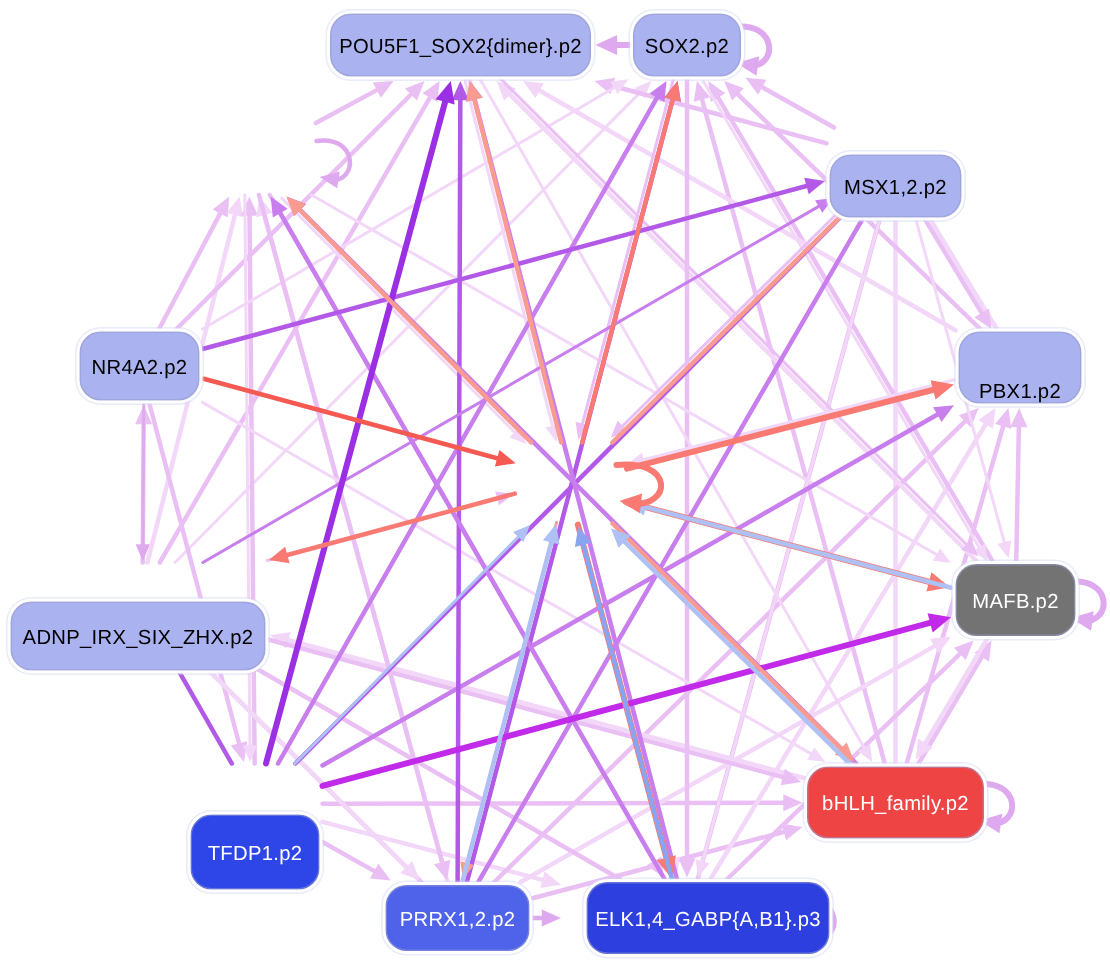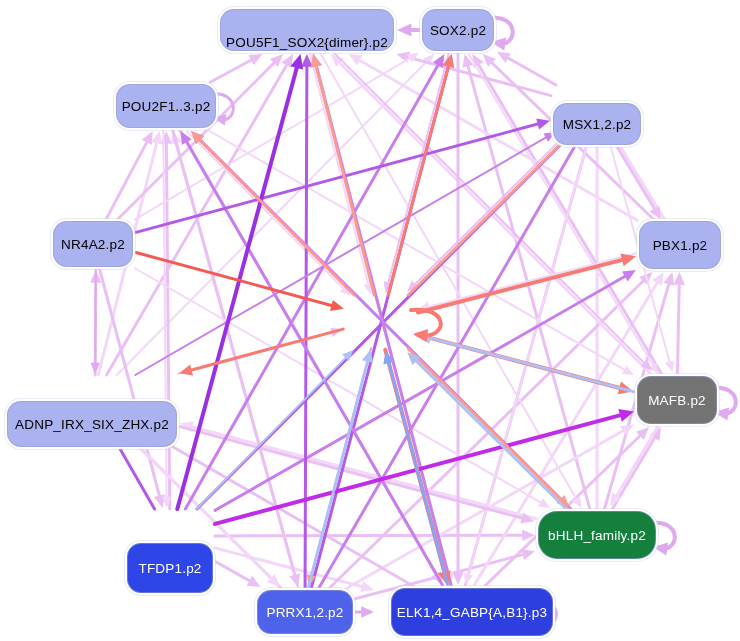--- a/index.html
+++ b/index.html
@@ -210,48 +210,45 @@
       <path d="M 411 310 C 449 306 449 338 420 336" fill="none" stroke="#f87a72" stroke-width="4" stroke-linecap="round"></path>
       <polygon points="413,334 428.0407738513941,329.03058132663193 426.58307770720614,342.1498466243237" fill="#f87a72"></polygon>
       <path d="M 712 388 C 742 384 742 416 721 414" fill="none" stroke="#dfa9ef" stroke-width="4" stroke-linecap="round"></path>
       <polygon points="714,412 729.188653659887,407.5028008716535 727.3218917575546,420.57013418798095" fill="#dfa9ef"></polygon>
       <path d="M 651 523 C 681 519 681 551 660 549" fill="none" stroke="#dfa9ef" stroke-width="4" stroke-linecap="round"></path>
       <polygon points="653,547 668.188653659887,542.5028008716536 666.3218917575546,555.570134187981" fill="#dfa9ef"></polygon>
       <path d="M 534 600 C 562 596 562 628 543 626" fill="none" stroke="#dfa9ef" stroke-width="3" stroke-linecap="round"></path>
       <polygon points="536,624 549.5178836801754,620.3126132818419 547.7844317796805,631.5800506350589" fill="#dfa9ef"></polygon>
     </svg>
 
-<div class="node" style="left: 307px; top: 30px; width: 172px; height: 40px; background: rgb(170, 178, 239); color: rgb(0, 0, 0); align-items: flex-end;">
+<div class="node" style="left: 307px; top: 30px; width: 172px; height: 40px; background: rgb(170, 178, 239); color: rgb(0, 0, 0);">
       <span>POU5F1_SOX2{dimer}.p2</span>
     </div>
     <div class="node" style="left: 458px; top: 30px; width: 70px; height: 40px; background: rgb(170, 178, 239); color: rgb(0, 0, 0);">
       <span>SOX2.p2</span>
     </div>
-    <div class="node" style="left: 166px; top: 106px; width: 98px; height: 42px; background: rgb(170, 178, 239); color: rgb(0, 0, 0);">
-      <span>POU2F1..3.p2</span>
-    </div>
     <div class="node" style="left: 597px; top: 108px; width: 86px; height: 40px; background: rgb(170, 178, 239); color: rgb(0, 0, 0); margin-top: 16px;">
       <span>MSX1,2.p2</span>
     </div>
     <div class="node" style="left: 93px; top: 244px; width: 78px; height: 44px; background: rgb(170, 178, 239); color: rgb(0, 0, 0); border-radius: 14px;">
       <span>NR4A2.p2</span>
     </div>
-    <div class="node" style="left: 680px; top: 245px; width: 80px; height: 46px; background: rgb(170, 178, 239); color: rgb(0, 0, 0);">
+    <div class="node" style="left: 680px; top: 245px; width: 80px; height: 46px; background: rgb(170, 178, 239); color: rgb(0, 0, 0); align-items: flex-end;">
       <span>PBX1.p2</span>
     </div>
     <div class="node" style="left: 92px; top: 400px; width: 168px; height: 44px; background: rgb(170, 178, 239); color: rgb(0, 0, 0); margin-top: 24px;">
       <span>ADNP_IRX_SIX_ZHX.p2</span>
     </div>
     <div class="node" style="left: 677px; top: 400px; width: 78px; height: 46px; background: #737373; color: rgb(255, 255, 255);">
       <span>MAFB.p2</span>
     </div>
     <div class="node" style="left: 170px; top: 536px; width: 84px; height: 48px; background: rgb(46, 70, 232); color: rgb(255, 255, 255); margin-top: 32px;">
       <span>TFDP1.p2</span>
     </div>
-    <div class="node" style="left: 597px; top: 535px; width: 116px; height: 46px; background: #15803d; color: rgb(255, 255, 255); border-radius: 19px;">
+    <div class="node" style="left: 597px; top: 535px; width: 116px; height: 46px; background: #ef4444; color: rgb(255, 255, 255);">
       <span>bHLH_family.p2</span>
     </div>
     <div class="node" style="left: 305px; top: 612px; width: 94px; height: 42px; background: rgb(79, 99, 234); color: rgb(255, 255, 255);">
       <span>PRRX1,2.p2</span>
     </div>
     <div class="node" style="left: 458px; top: 612px; width: 160px; height: 46px; background: rgb(46, 63, 224); color: rgb(255, 255, 255); margin-left: 14px;">
       <span>ELK1,4_GABP{A,B1}.p3</span>
     </div>
   </div>
 

